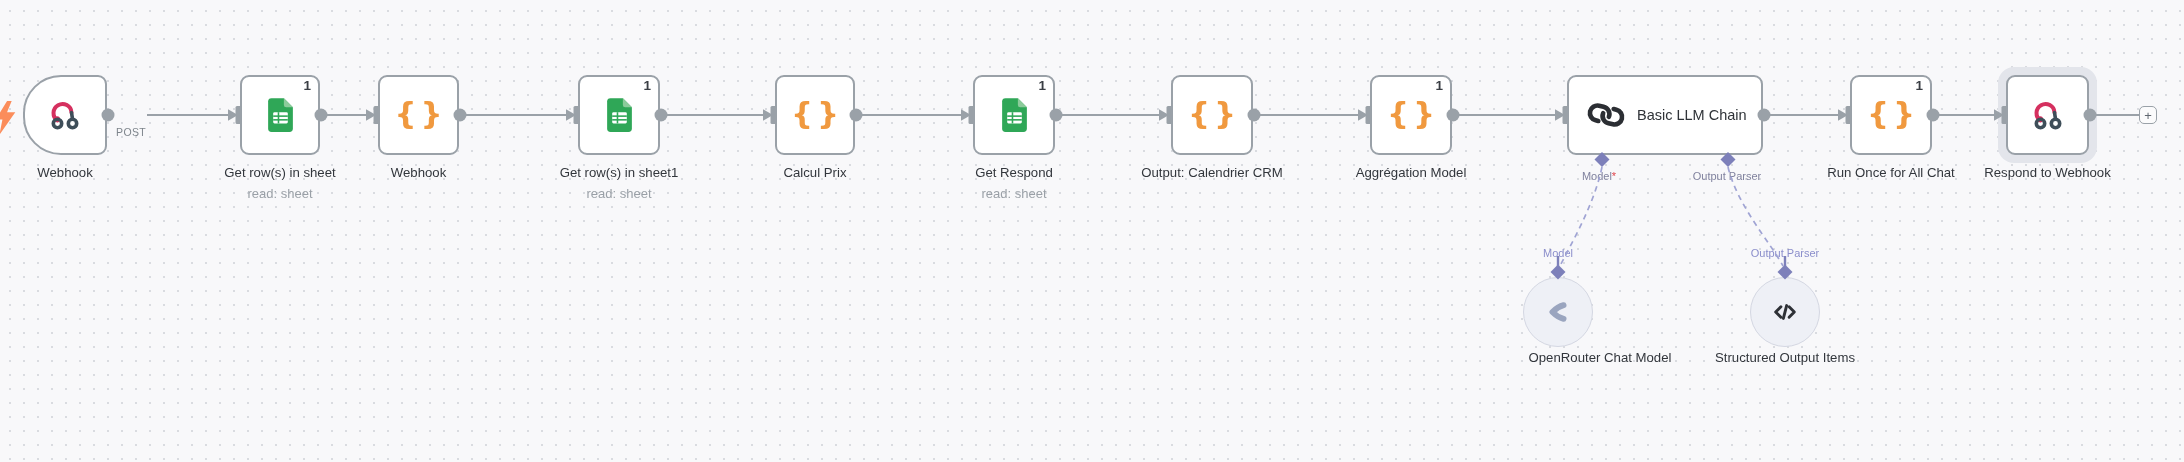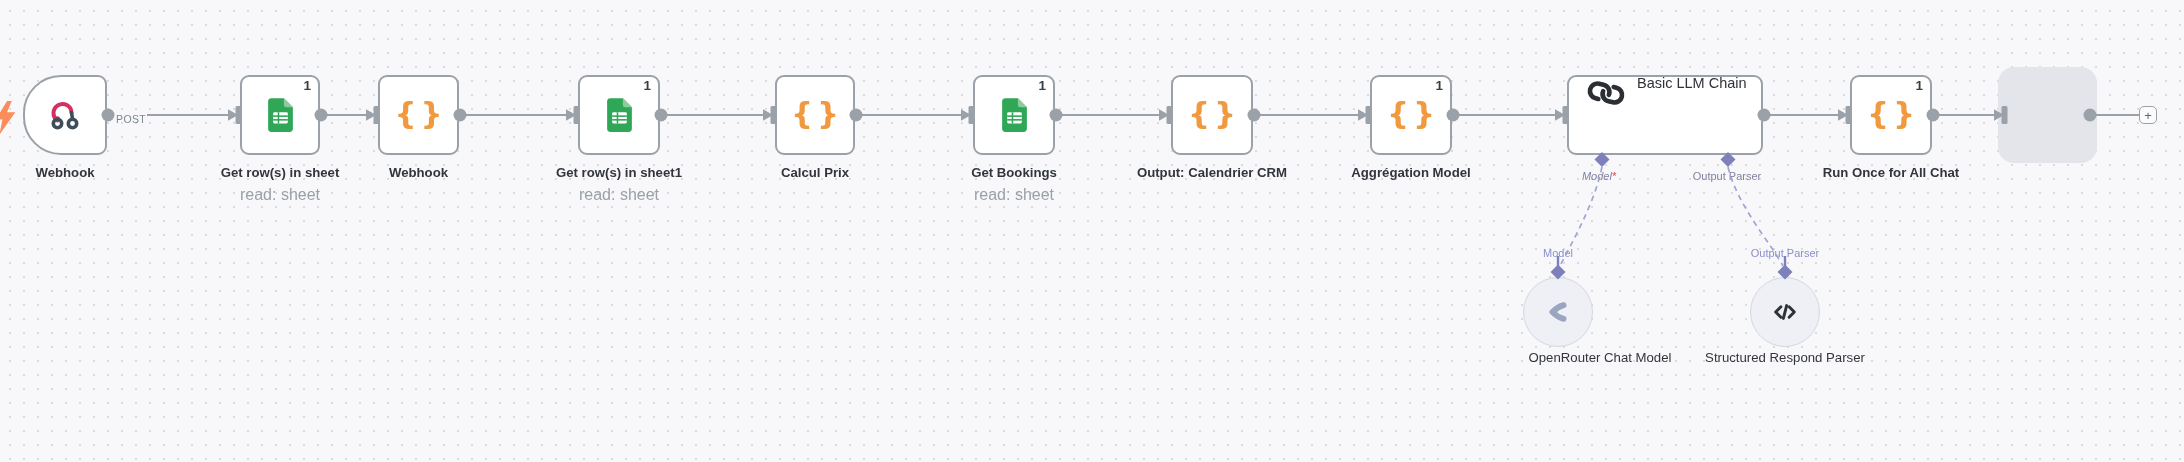--- a/index.html
+++ b/index.html
@@ -9,26 +9,26 @@
     background-image:radial-gradient(#d9dbe0 1.1px,transparent 1.2px);
     background-size:14px 14px;background-position:3px 4px;
     font-family:"Liberation Sans",sans-serif;
   }
   .node{position:absolute;top:75px;height:80px;}
   .box{position:absolute;left:0;top:0;right:0;bottom:0;background:#fff;border:2px solid #9aa1a8;border-radius:9px;box-sizing:border-box;}
   .trigger .box{border-radius:38px 9px 9px 38px;}
   .icon-wrap{position:absolute;left:0;top:0;right:0;bottom:0;display:flex;align-items:center;justify-content:center;}
   .braces{font-family:"DejaVu Sans",sans-serif;font-size:31px;font-weight:600;color:#F0993F;letter-spacing:4px;padding-bottom:5px;padding-left:4px;}
   .badge{position:absolute;top:3px;right:9px;font-size:13.5px;font-weight:600;color:#3a3e44;}
-  .nlabel{position:absolute;top:90px;left:50%;transform:translateX(-50%);white-space:nowrap;font-size:13.2px;font-weight:700;color:#32363c;}
-  .nsub{position:absolute;top:111px;left:50%;transform:translateX(-50%);white-space:nowrap;font-size:16px;color:#9aa0a7;}
+  .nlabel{position:absolute;top:90px;left:50%;transform:translateX(-50%);white-space:nowrap;font-size:13.2px;font-weight:400;color:#32363c;}
+  .nsub{position:absolute;top:111px;left:50%;transform:translateX(-50%);white-space:nowrap;font-size:13px;color:#9aa0a7;}
   .post{position:absolute;left:116px;top:109px;font-size:10.5px;color:#7d848b;letter-spacing:.4px;}
   .overlay{position:absolute;left:0;top:0;pointer-events:none;}
   .halo{position:absolute;left:1998px;top:67px;width:99px;height:96px;background:#e3e5eb;border-radius:16px;}
-  .llm-content{display:flex;align-items:flex-start;height:100%;padding-left:21px;gap:13px;box-sizing:border-box;}
+  .llm-content{display:flex;align-items:center;height:100%;padding-left:21px;gap:13px;box-sizing:border-box;}
   .llm-label{font-size:14.5px;font-weight:500;color:#2f3338;white-space:nowrap;}
   .circle{position:absolute;top:277px;width:70px;height:70px;border-radius:50%;background:#eef0f6;border:1.6px solid #d4d7e2;display:flex;align-items:center;justify-content:center;box-sizing:border-box;}
   .clabel{position:absolute;top:349px;width:160px;transform:translateX(-50%);text-align:center;font-size:13.2px;font-weight:500;color:#32363c;line-height:1.32;}
   .conn-label{position:absolute;transform:translateX(-50%);font-size:11px;white-space:nowrap;}
   .cl-bottom{top:170px;color:#80829e;}
   .cl-top{top:247px;color:#8b8ecb;}
   .req{color:#e0454c;}
   .plusbtn{position:absolute;left:2139px;top:106px;width:18px;height:18px;border:1.7px solid #9aa1a8;border-radius:5px;background:#fbfbfc;display:flex;align-items:center;justify-content:center;font-size:13px;color:#606770;box-sizing:border-box;line-height:1;}
   .bolt{position:absolute;left:-7px;top:100px;}
 </style>
@@ -48,21 +48,21 @@
     <div class="icon-wrap">
       <svg width="36" height="36" viewBox="0 0 36 36" fill="none">
         <path d="M10.5 23.5 A9 9 0 1 1 24.5 15.5" stroke="#D5305F" stroke-width="4" stroke-linecap="round"></path>
         <circle cx="10.2" cy="22.2" r="2.9" fill="#D5305F"></circle>
         <circle cx="10.5" cy="26.5" r="4.2" stroke="#3E4E59" stroke-width="3.6"></circle>
         <circle cx="25.5" cy="26.5" r="4.2" stroke="#3E4E59" stroke-width="3.6"></circle>
         <path d="M24.5 15.5 L25.5 22" stroke="#3E4E59" stroke-width="3.6" stroke-linecap="round"></path>
       </svg>
     </div>
     <div class="nlabel">Webhook</div>
-    <div class="post" style="position:absolute;left:93px;top:38px;">POST</div>
+    <div class="post" style="position:absolute;left:93px;top:51px;">POST</div>
   </div>
 
   <div class="node" style="left:240px;width:80px;">
     <div class="box"></div>
     <div class="icon-wrap">
       <svg width="27" height="34" viewBox="0 0 24 30">
         <path d="M4 0 H15 L23 8 V27 Q23 30 20 30 H4 Q1 30 1 27 V3 Q1 0 4 0 Z" fill="#2FA757"></path>
         <path d="M15 0 L23 8 H17 Q15 8 15 6 Z" fill="#8CCB9B"></path>
         <rect x="5.5" y="12.5" width="13" height="10" rx="1.2" fill="#fff"></rect>
         <g stroke="#2FA757" stroke-width="1.4">
@@ -120,21 +120,21 @@
         <path d="M15 0 L23 8 H17 Q15 8 15 6 Z" fill="#8CCB9B"></path>
         <rect x="5.5" y="12.5" width="13" height="10" rx="1.2" fill="#fff"></rect>
         <g stroke="#2FA757" stroke-width="1.4">
           <line x1="5.5" y1="16" x2="18.5" y2="16"></line>
             <line x1="5.5" y1="19.3" x2="18.5" y2="19.3"></line>
           <line x1="10.2" y1="12.5" x2="10.2" y2="22.5"></line>
         </g>
       </svg>
     </div>
     <div class="badge">1</div>
-    <div class="nlabel">Get Bookings</div>
+    <div class="nlabel">Get Respond</div>
     <div class="nsub">read: sheet</div>
   </div>
 
   <div class="node" style="left:1171px;width:82px;">
     <div class="box"></div>
     <div class="icon-wrap">
         <span class="braces">{}</span>
       </div>
     <div class="nlabel">Output: Calendrier CRM</div>
   </div>
@@ -154,34 +154,47 @@
       <span style="display:inline-flex;">
         <svg width="36" height="36" viewBox="0 0 24 24" fill="none" style="transform:rotate(58deg);">
           <path d="M10 13a5 5 0 0 0 7.54.54l2.2-2.2a5 5 0 0 0-7.07-7.07l-1.3 1.29" stroke="#2B2E33" stroke-width="3.1" stroke-linecap="round"></path>
           <path d="M14 11a5 5 0 0 0-7.54-.54l-2.2 2.2a5 5 0 0 0 7.07 7.07l1.29-1.29" stroke="#2B2E33" stroke-width="3.1" stroke-linecap="round"></path>
         </svg>
       </span>
       <span class="llm-label">Basic LLM Chain</span>
     </div>
   </div>
 
-  <div class="conn-label cl-bottom" style="left:1599px;font-style:italic;">
+  <div class="conn-label cl-bottom" style="left:1599px;">
     <span>Model</span><span class="req">*</span>
   </div>
   <div class="conn-label cl-bottom" style="left:1727px;">Output Parser</div>
 
   <div class="node" style="left:1850px;width:82px;">
     <div class="box"></div>
     <div class="icon-wrap">
         <span class="braces">{}</span>
       </div>
     <div class="badge">1</div>
     <div class="nlabel">Run Once for All Chat</div>
   </div>
 
+  <div class="node" style="left:2006px;width:83px;">
+    <div class="box"></div>
+    <div class="icon-wrap">
+      <svg width="36" height="36" viewBox="0 0 36 36" fill="none">
+        <path d="M10.5 23.5 A9 9 0 1 1 24.5 15.5" stroke="#D5305F" stroke-width="4" stroke-linecap="round"></path>
+        <circle cx="10.2" cy="22.2" r="2.9" fill="#D5305F"></circle>
+        <circle cx="10.5" cy="26.5" r="4.2" stroke="#3E4E59" stroke-width="3.6"></circle>
+        <circle cx="25.5" cy="26.5" r="4.2" stroke="#3E4E59" stroke-width="3.6"></circle>
+        <path d="M24.5 15.5 L25.5 22" stroke="#3E4E59" stroke-width="3.6" stroke-linecap="round"></path>
+      </svg>
+    </div>
+    <div class="nlabel">Respond to Webhook</div>
+  </div>
 
   <div class="conn-label cl-top" style="left:1558px;">Model</div>
   <div class="conn-label cl-top" style="left:1785px;">Output Parser</div>
 
   <div class="circle" style="left:1523px;">
     <span style="display:inline-flex;">
       <svg width="30" height="30" viewBox="0 0 24 24" fill="none">
         <path d="M16.5 6.5 C12.5 7.5 10 9.5 7.5 12 C10 14.5 12.5 16.5 16.5 17.5" stroke="#9AA5BF" stroke-width="4.6" stroke-linecap="round" stroke-linejoin="round"></path>
       </svg>
     </span>
@@ -190,21 +203,21 @@
 
   <div class="circle" style="left:1750px;">
     <span style="display:inline-flex;">
       <svg width="28" height="28" viewBox="0 0 24 24" fill="none" stroke="#2E3136" stroke-width="2.5" stroke-linecap="round" stroke-linejoin="round">
         <path d="M8.5 7.5 L4 12 L8.5 16.5"></path>
         <path d="M15.5 7.5 L20 12 L15.5 16.5"></path>
         <path d="M13.4 6.5 L10.6 17.5"></path>
       </svg>
     </span>
   </div>
-  <div class="clabel" style="left:1785px;">Structured Respond Parser</div>
+  <div class="clabel" style="left:1785px;">Structured Output Items</div>
 
   <div class="plusbtn">
       <span>+</span>
     </div>
 
   <svg class="overlay" width="2184" height="462">
     <g stroke="#9aa1a8" stroke-width="2">
       <line x1="147" y1="115" x2="228" y2="115"></line>
       <line x1="327" y1="115" x2="366" y2="115"></line>
       <line x1="466" y1="115" x2="566" y2="115"></line>

